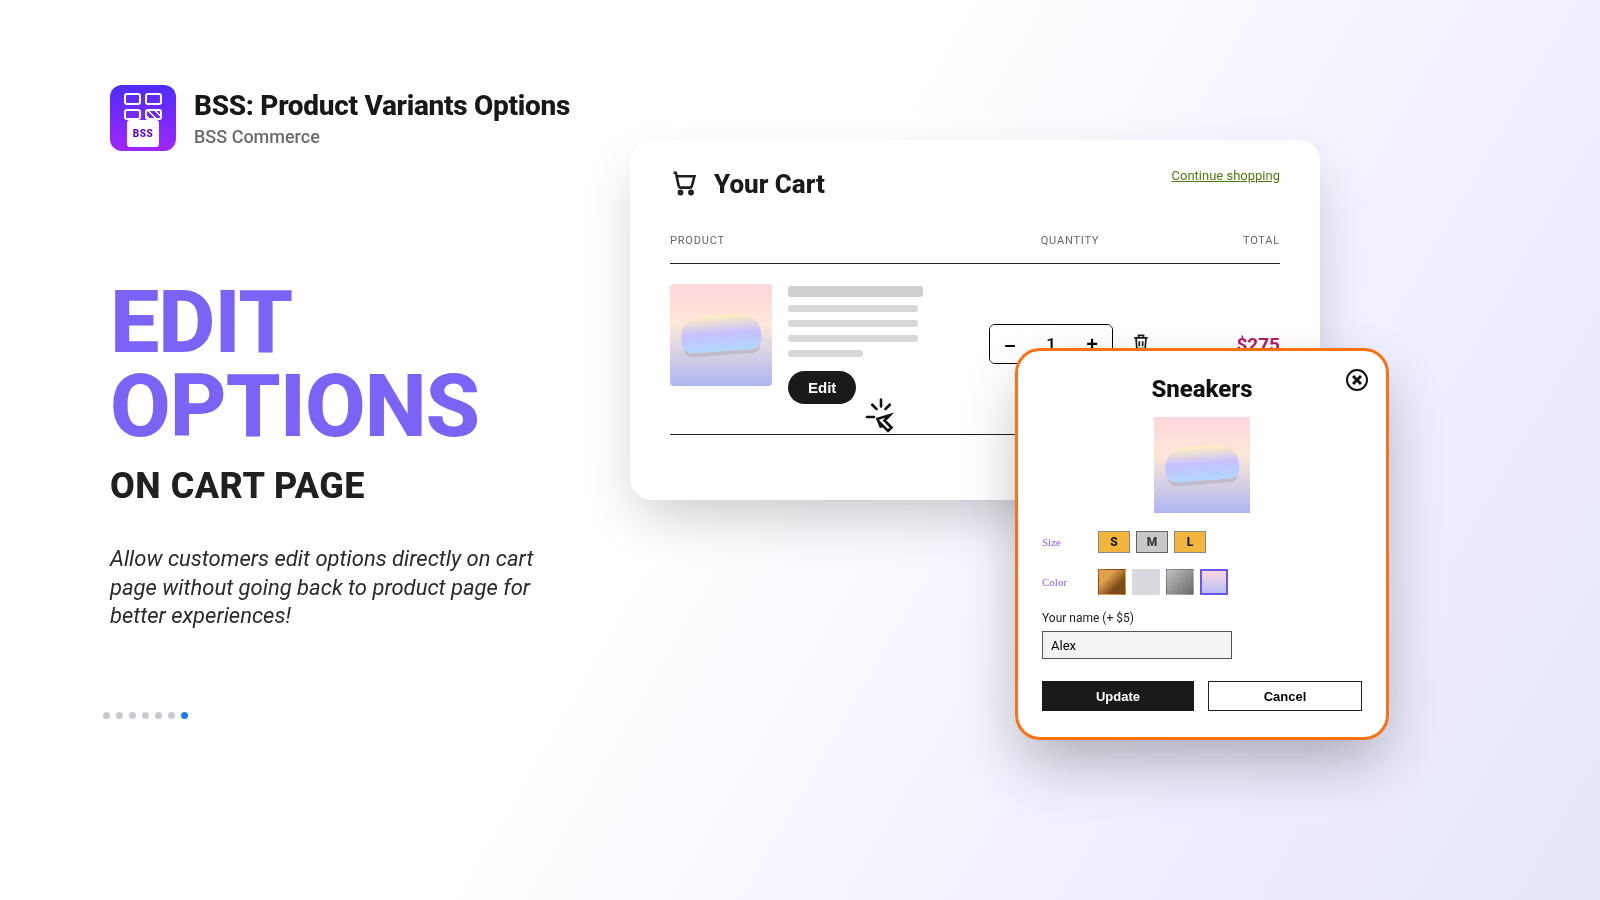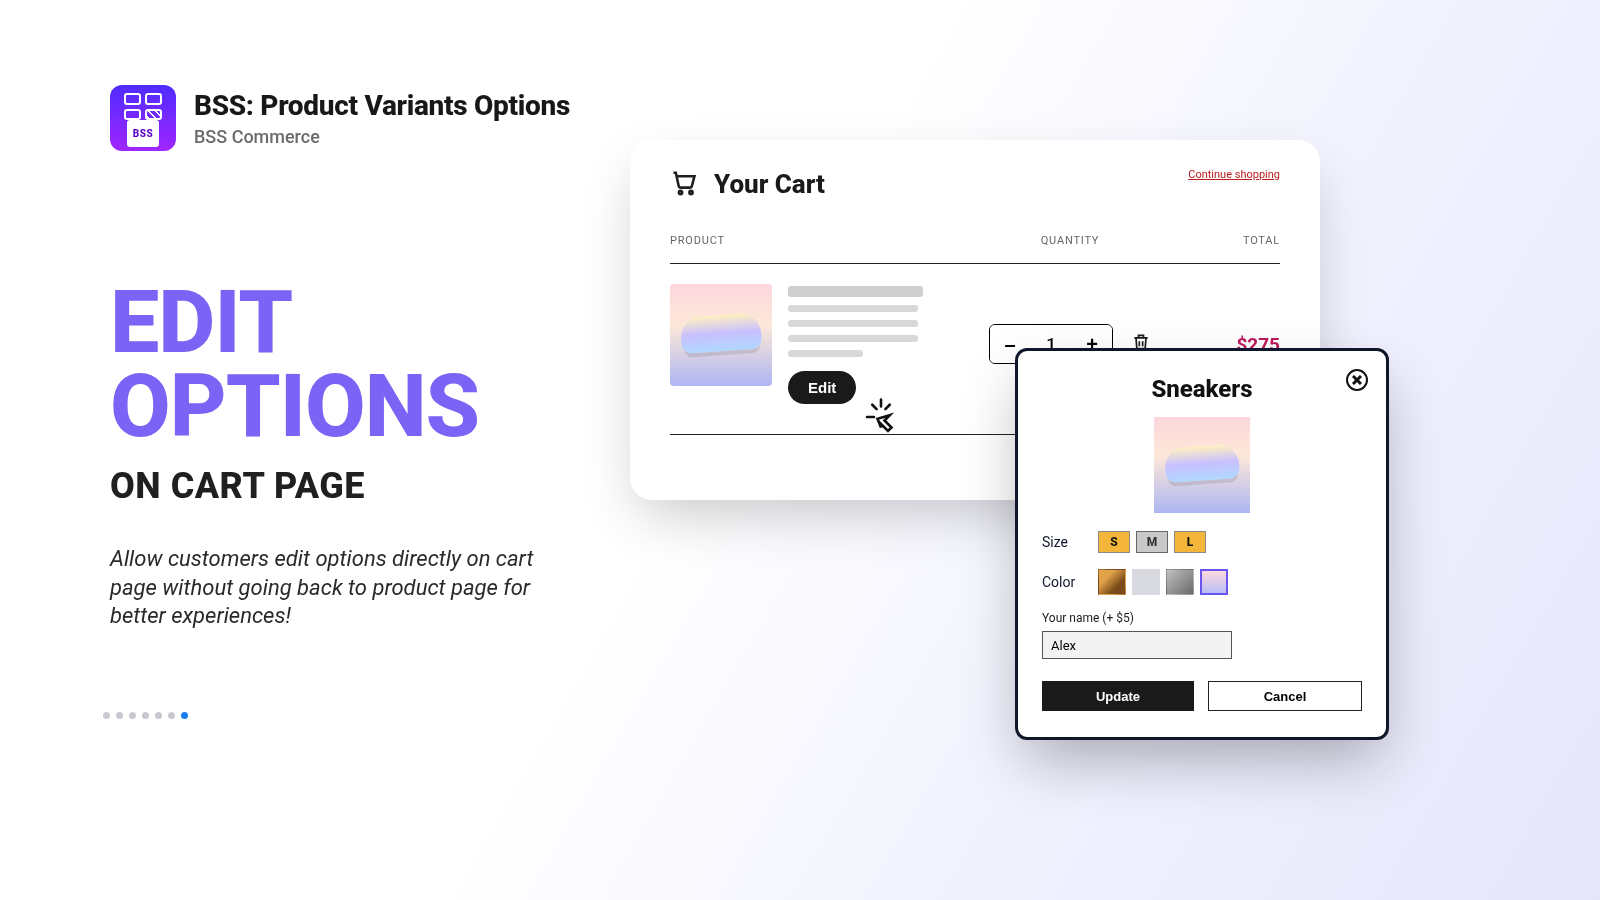--- a/index.html
+++ b/index.html
@@ -47,21 +47,21 @@
   
   .cart-card {
     position:absolute; left:630px; top:140px; width:690px; height:360px;
     background:#fff; border-radius:22px; box-shadow:0 22px 55px -10px rgba(0,0,0,0.22);
     padding:28px 40px 0;
   }
   .cart-head { display:flex; align-items:flex-start; justify-content:space-between; }
   .cart-head .left { display:flex; align-items:center; gap:16px; }
   .cart-icon svg { width:28px; height:28px; stroke:#1f1f1f; stroke-width:2.2; fill:none; }
   .cart-title { font-size:26px; font-weight:800; color:#1a1a1a; }
-  .continue { font-size:11px; color:#b91c1c; text-decoration:underline; }
+  .continue { font-size:13px; color:#4d7c0f; text-decoration:underline; }
 
   .cart-cols { display:grid; grid-template-columns: 300px 1fr 110px; font-size:11px; letter-spacing:0.8px; color:#666; margin-top:34px; padding-bottom:16px; border-bottom:1px solid #222; }
   .cart-cols .q{ text-align:center;} .cart-cols .t{ text-align:right;}
 
   .cart-row { display:grid; grid-template-columns: 300px 1fr 110px; align-items:center; padding-top:20px; padding-bottom:30px; border-bottom:1px solid #222; }
   .prod-cell { display:flex; gap:16px; }
   .prod-img { width:102px; height:102px; border-radius:4px; background:linear-gradient(180deg,#fdd6dd 0%, #fde8d8 40%, #aeb6f2 100%); position:relative; overflow:hidden;}
   .shoe { position:absolute; left:50%; top:50%; transform:translate(-50%,-55%) rotate(-4deg); width:80px; height:36px; border-radius:20px 20px 10px 10px; background:linear-gradient(180deg,#fff0c0, #c8c0ff, #b0d8ff); box-shadow:0 6px 0 -2px rgba(0,0,0,0.1);}
   .prod-lines { display:flex; flex-direction:column; gap:8px; padding-top:2px; width:150px;}
   .line { height:7px; border-radius:3px; background:#d8d8d8; }
@@ -80,32 +80,32 @@
 
   .cart-total-row { text-align:right; font-size:24px; font-weight:800; padding-top:20px; padding-right:2px; color:#111;}
 
   
   .click-cursor { position:absolute; left:860px; top:396px; }
   .click-cursor svg { width:42px; height:42px; }
 
   
   .modal {
     position:absolute; left:1015px; top:348px; width:374px;
-    background:#fff; border-radius:12px; border:3px solid #0f172a;
+    background:#fff; border-radius:25px; border:3px solid #f97316;
     box-shadow:0 26px 60px -8px rgba(0,0,0,0.3);
     padding:24px 24px 26px;
   }
   .modal .close { position:absolute; right:18px; top:18px; width:22px; height:22px; border:2.5px solid #111; border-radius:50%; display:flex; align-items:center; justify-content:center; }
   .modal .close svg { width:10px; height:10px; stroke:#111; stroke-width:3; }
   .modal h3 { text-align:center; font-size:24px; font-weight:800; color:#111; }
   .modal .thumb { width:96px; height:96px; margin:14px auto 18px; background:linear-gradient(180deg,#fdd6dd 0%, #fde8d8 40%, #aeb6f2 100%); position:relative; overflow:hidden; }
   .modal .thumb .shoe { width:74px; height:34px; }
 
   .opt-row { display:flex; align-items:center; margin-bottom:16px; }
-  .opt-label { width:56px; font-size:14px; color:#0f172a; }
+  .opt-label { width:56px; font-size:11px; color:#8b5cf6;font-family:Liberation Serif, serif; }
   .chips { display:flex; gap:6px; }
   .chip { width:32px; height:22px; border:1px solid #888; font-size:12px; font-weight:800; display:flex; align-items:center; justify-content:center; background:#f3b63a; color:#111;}
   .chip.m { background:#c9c9c9; color:#333; border-color:#666;}
   .swatches { display:flex; gap:6px; }
   .swatch { width:28px; height:26px; border:1px solid transparent;}
   .swatch.s1{ background:linear-gradient(135deg,#e2a24a 30%, #7a4a1a 70%);}
   .swatch.s2{ background:#d9dadf;}
   .swatch.s3{ background:linear-gradient(135deg,#c0c0c0,#6a6a6a);}
   .swatch.s4{ background:linear-gradient(180deg,#fdd8de, #b8bff5); border-color:#6b55f2; border-width:2px;}
 

